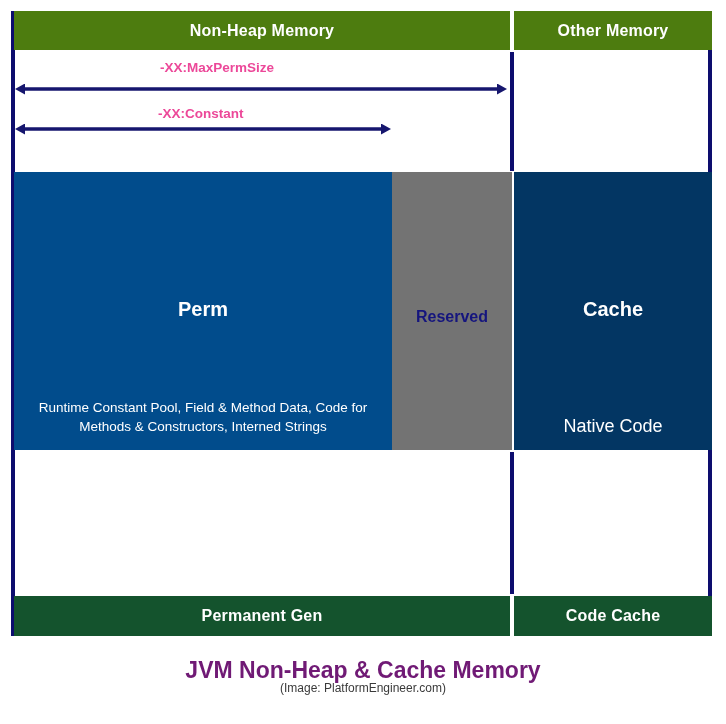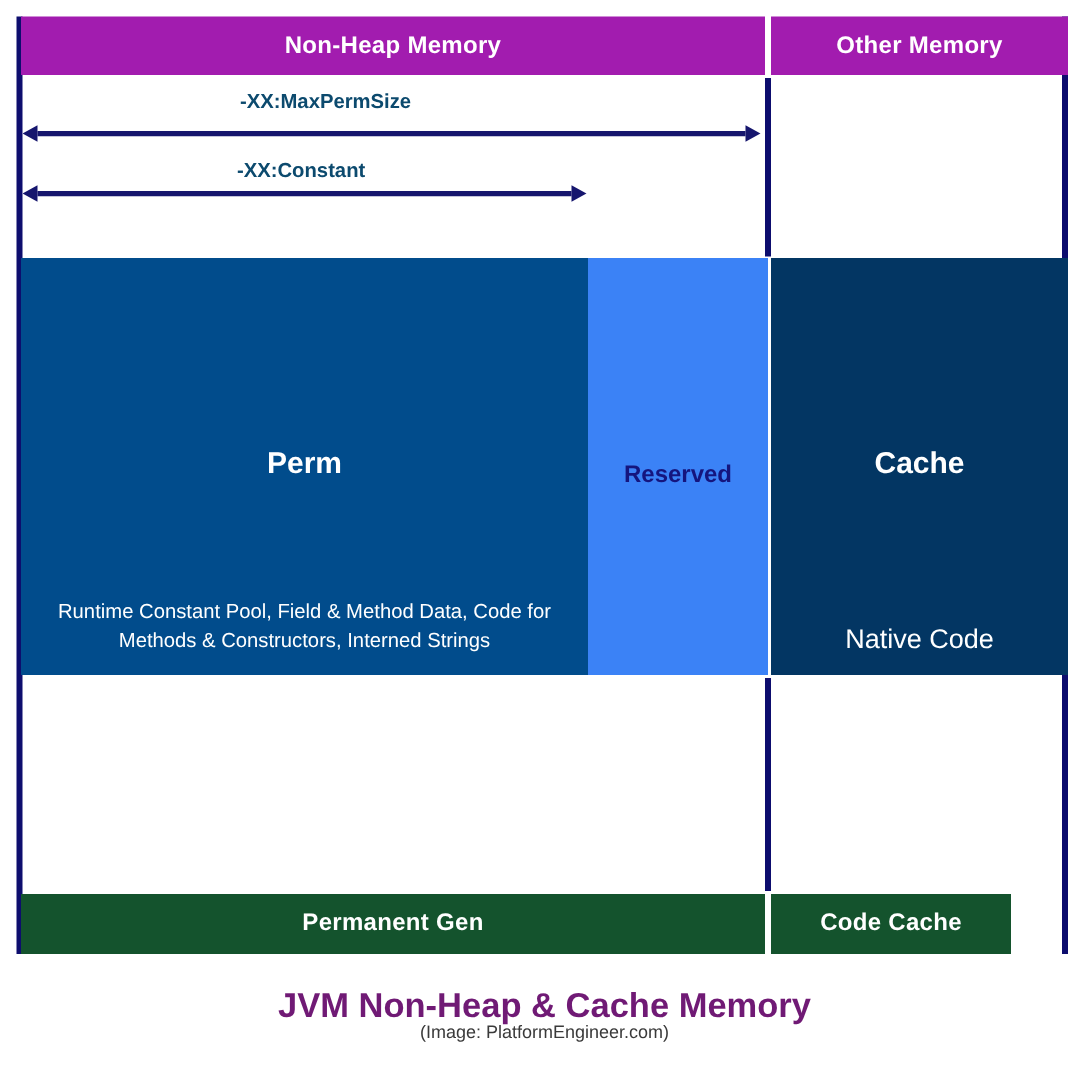--- a/index.html
+++ b/index.html
@@ -37,21 +37,21 @@
     width: 4px;
     height: 625px;
     background: #0d0d6e;
   }
 
   
   .hdr {
     position: absolute;
     top: 11px;
     height: 39px;
-    background: #a21caf;
+    background: #4d7c0f;
     color: #ffffff;
     font-size: 16px;
     font-weight: bold;
     display: flex;
     align-items: center;
     justify-content: center;
     letter-spacing: 0.2px;
   }
   .hdr-left  { left: 14px;  width: 496px; }
   .hdr-right { left: 514px; width: 198px; }
@@ -64,21 +64,21 @@
     background: #14532d;
     color: #ffffff;
     font-size: 16px;
     font-weight: bold;
     display: flex;
     align-items: center;
     justify-content: center;
     letter-spacing: 0.2px;
   }
   .ftr-left  { left: 14px;  width: 496px; }
-  .ftr-right { left: 514px; width: 160px; }
+  .ftr-right { left: 514px; width: 198px; }
 
   
   .col-divider-top {
     position: absolute;
     left: 510px;
     top: 52px;
     width: 4px;
     height: 119px;
     background: #0d0d6e;
   }
@@ -98,21 +98,21 @@
     height: 278px;
   }
   .block-perm {
     left: 14px;
     width: 378px;
     background: #014c8c;
   }
   .block-reserved {
     left: 392px;
     width: 120px;
-    background: #3b82f6;
+    background: #737373;
   }
   .block-cache {
     left: 514px;
     width: 198px;
     background: #033663;
   }
 
   .block-title {
     position: absolute;
     left: 0;
@@ -140,21 +140,21 @@
     line-height: 19px;
   }
   .block-perm  .block-desc { bottom: 14px; }
   .block-cache .block-desc { bottom: 14px; font-size: 18px; }
 
   
   .arrow-label {
     position: absolute;
     font-size: 13.5px;
     font-weight: bold;
-    color: #0c4a6e;
+    color: #ec4899;
     white-space: nowrap;
   }
   .arrow-svg {
     position: absolute;
     overflow: visible;
   }
 
   
   .caption-title {
     position: absolute;

